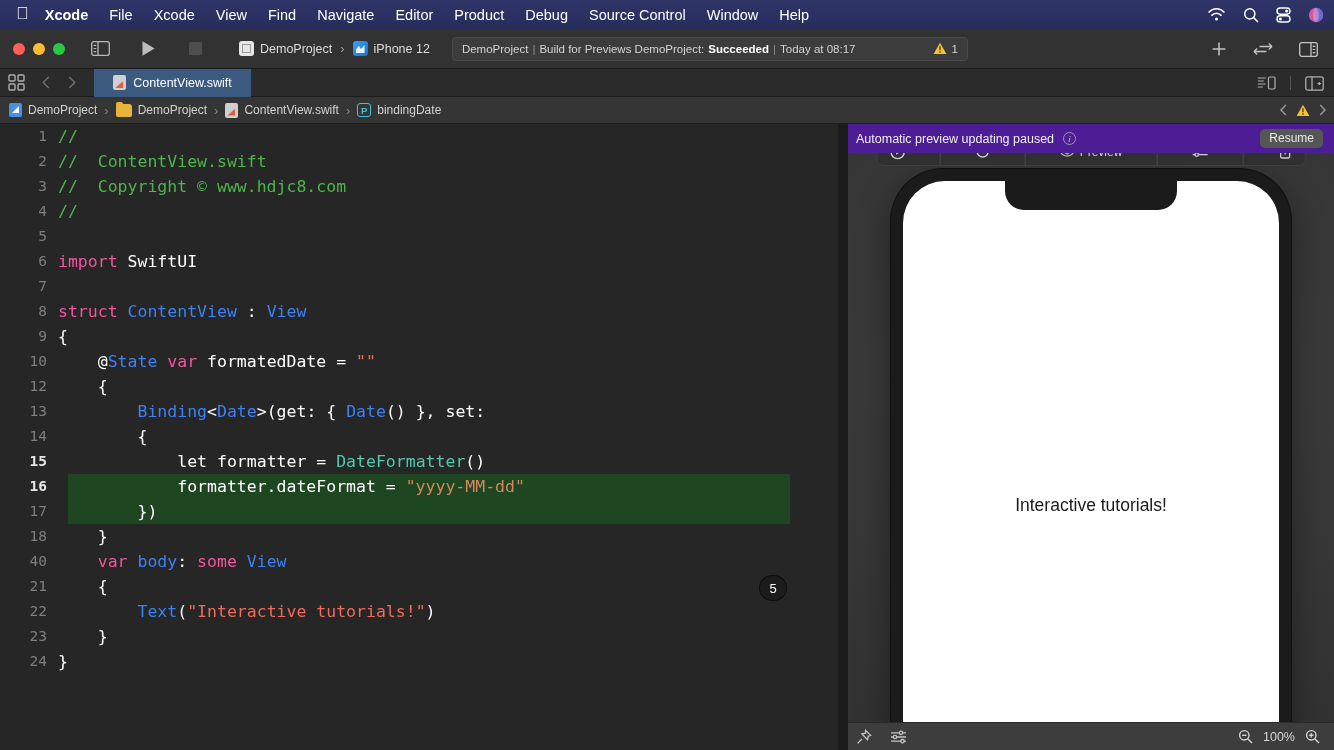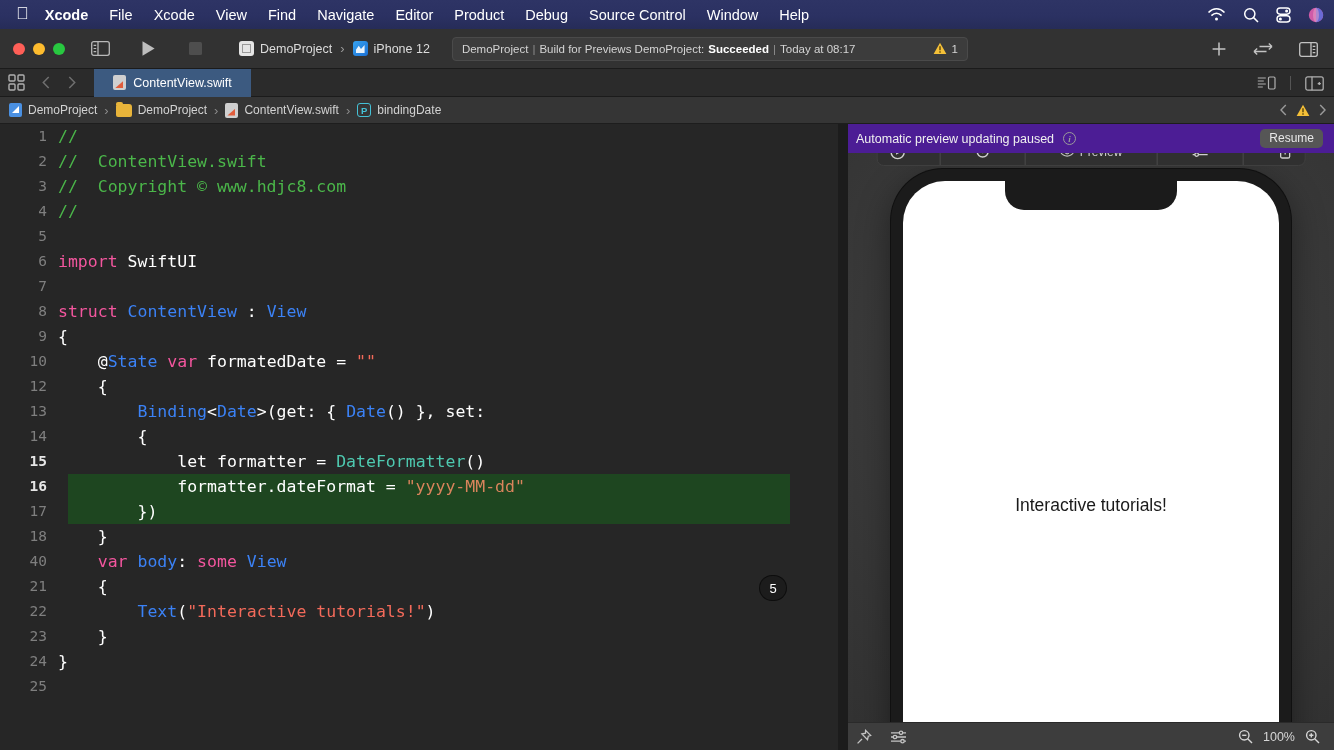--- a/index.html
+++ b/index.html
@@ -502,21 +502,20 @@
         <div class="code-line"><span class="ln">14</span><span class="src"><span class="c-plain">        {</span></span></div>
         <div class="code-line hl"><span class="ln">15</span><span class="src"><span class="c-plain">            </span><span class="c-prop">let</span><span class="c-plain"> formatter = </span><span class="c-fn">DateFormatter</span><span class="c-plain">()</span></span></div>
         <div class="code-line hl"><span class="ln">16</span><span class="src"><span class="c-plain">            formatter.dateFormat = </span><span class="c-str2">"yyyy-MM-dd"</span></span></div>
         <div class="code-line"><span class="ln">17</span><span class="src"><span class="c-plain">        })</span></span></div>
         <div class="code-line"><span class="ln">18</span><span class="src"><span class="c-plain">    }</span></span></div>
         <div class="code-line"><span class="ln">40</span><span class="src"><span class="c-plain">    </span><span class="c-kw">var</span><span class="c-type"> body</span><span class="c-plain">: </span><span class="c-kw">some</span><span class="c-plain"> </span><span class="c-type">View</span></span></div>
         <div class="code-line"><span class="ln">21</span><span class="src"><span class="c-plain">    {</span></span></div>
         <div class="code-line"><span class="ln">22</span><span class="src"><span class="c-plain">        </span><span class="c-type">Text</span><span class="c-plain">(</span><span class="c-str">"Interactive tutorials!"</span><span class="c-plain">)</span></span></div>
         <div class="code-line"><span class="ln">23</span><span class="src"><span class="c-plain">    }</span></span></div>
         <div class="code-line"><span class="ln">24</span><span class="src"><span class="c-plain">}</span></span></div>
-        <div class="code-line"><span class="ln">25</span><span class="src"></span></div>
       </div>
     <div class="badge">5</div>
   </div>
 
   <div class="divider"></div>
 
   <div class="preview">
     <div class="pv-canvas"></div>
 
     <div class="pv-toolbar">

